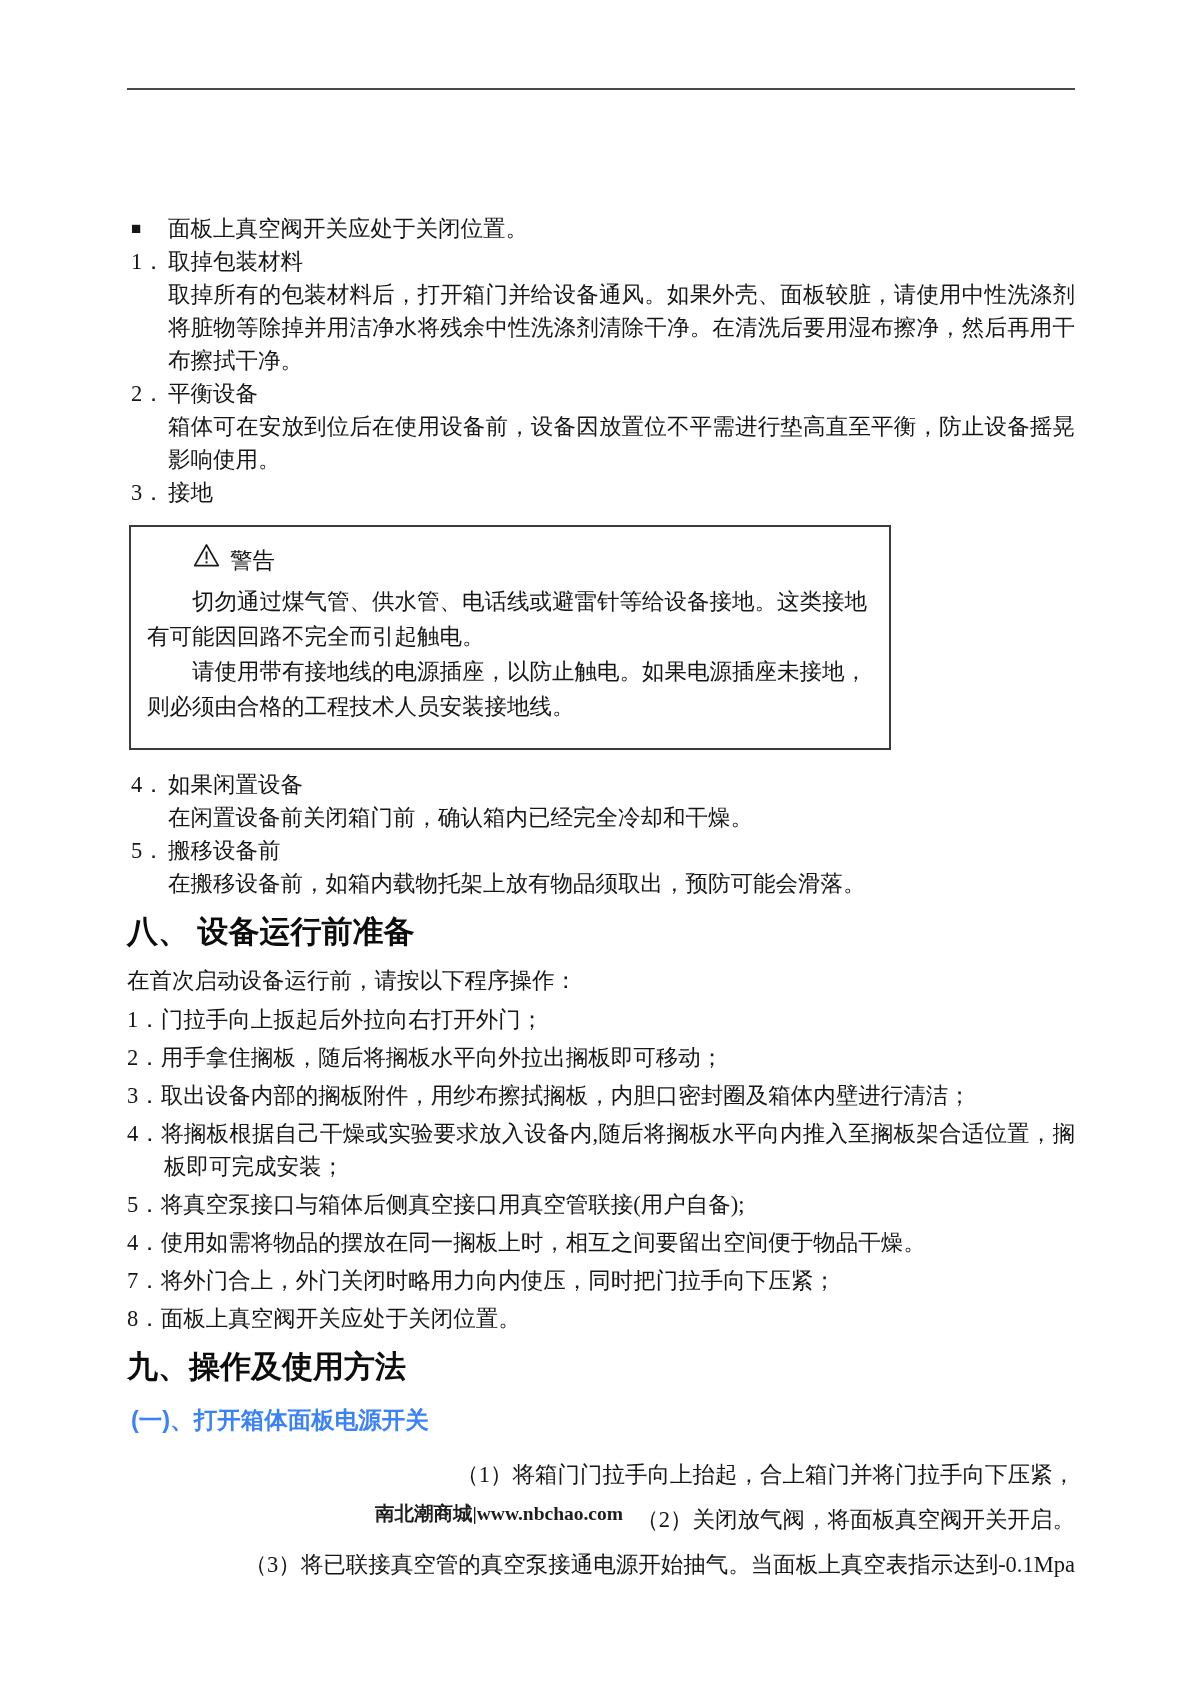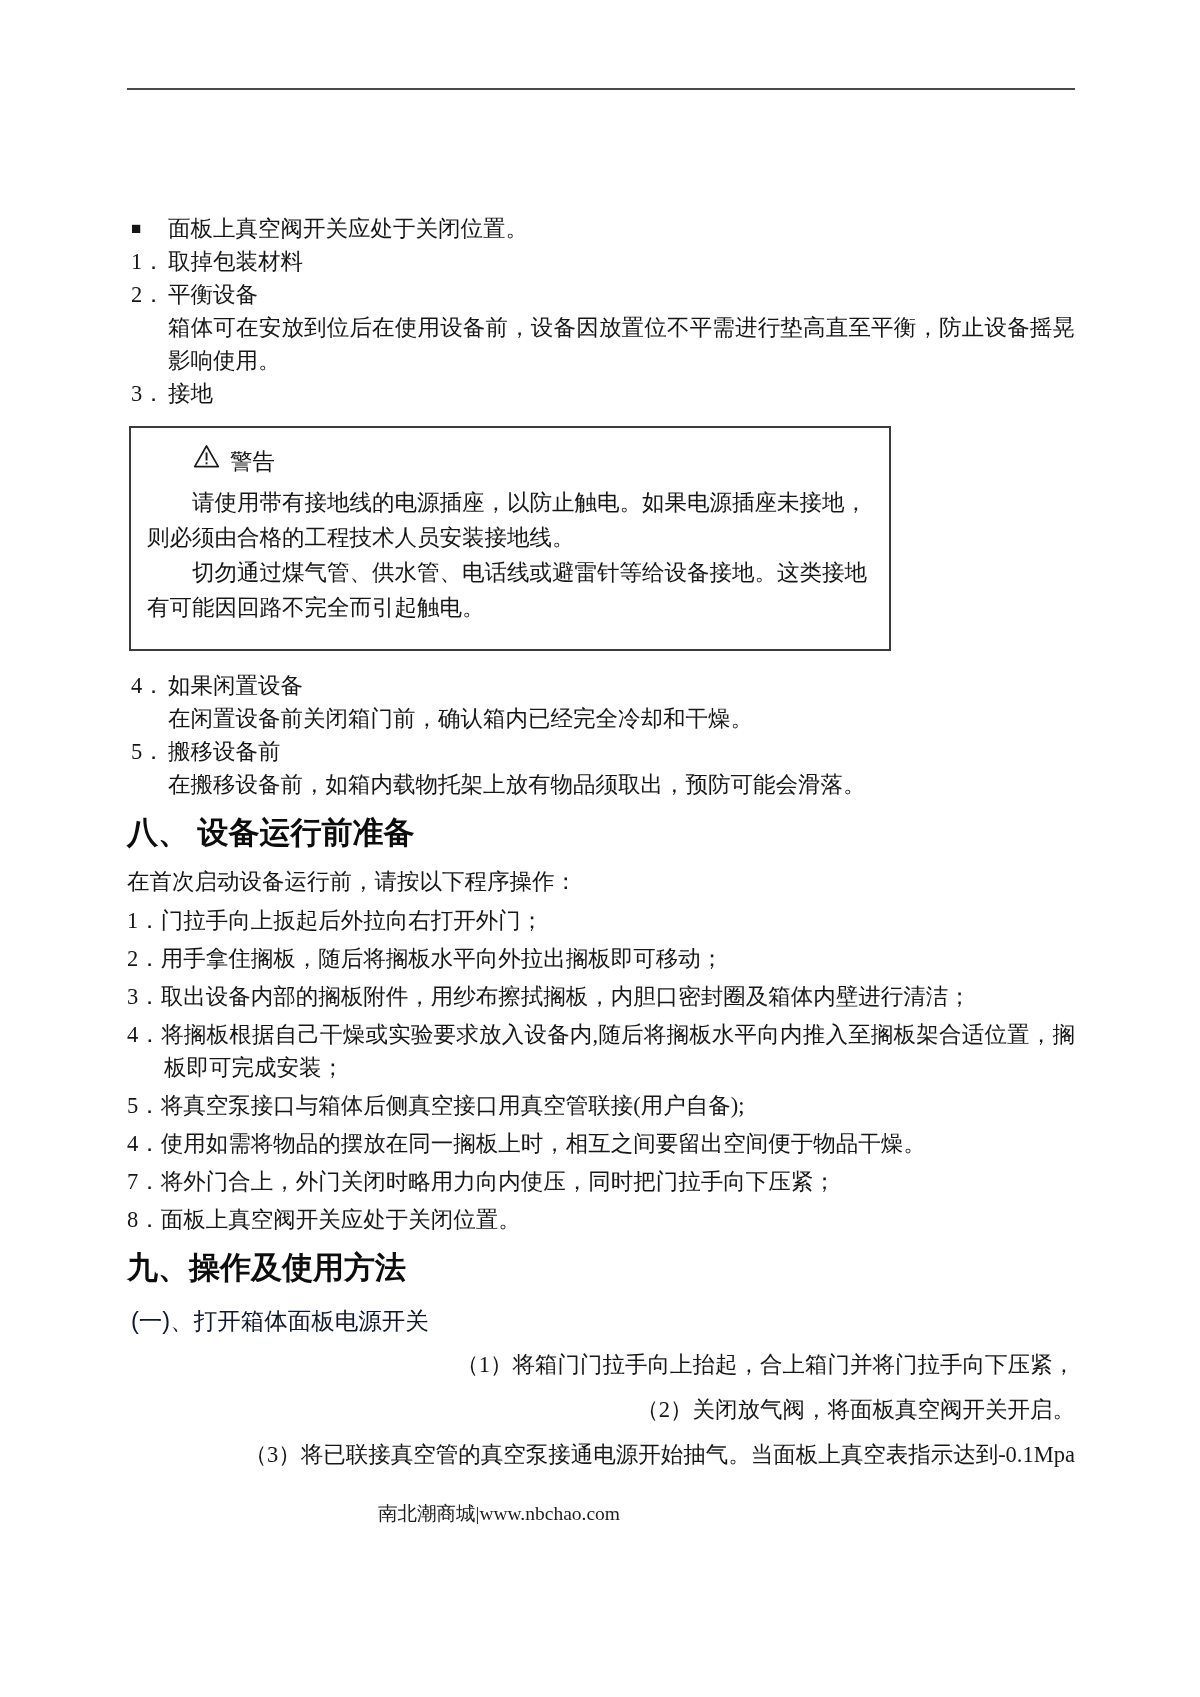--- a/index.html
+++ b/index.html
@@ -45,59 +45,60 @@
   .h-big{
     font-family:"Liberation Sans","DejaVu Sans",sans-serif;
     font-weight:bold;
     font-size:31px;line-height:44px;
     text-align:left;
     margin:10px 0 10px 0;
     color:#0d0d0d;
   }
   .h-sub{
     font-family:"Liberation Sans","DejaVu Sans",sans-serif;
-    font-weight:normal;
+    font-weight:bold;
     font-size:23.5px;line-height:34px;
     text-align:left;
-    margin:14px 0 8px 4px;
-    color:#0f172a;
+    margin:14px 0 19px 4px;
+    color:#3b82f6;
   }
   .intro{margin-bottom:6px;text-align:left;}
   .step{
     position:relative;
     padding-left:37px;text-indent:-37px;
     margin:0 0 5px 0;
   }
   .op-step{
     padding-left:40px;text-align:right;
     margin:0 0 8px 0;line-height:37px;
   }
   .footer{
     position:absolute;left:0;top:1500px;width:998px;
-    text-align:center;font-size:19.5px;color:#1c1c1c;
+    text-align:center;font-size:19.5px;color:#1c1c1c;font-weight:bold;
   }
   .warn-icon{display:inline-block;vertical-align:-3px;}
 </style>
 </head>
 <body>
 
 <div class="page">
 
   <div class="top-rule"></div>
 
   <div class="content">
 
     <div class="li">
       <span class="marker sq">■</span>
       <div class="li-title">面板上真空阀开关应处于关闭位置。</div>
     </div>
 
     <div class="li">
       <span class="marker">1．</span>
       <div class="li-title">取掉包装材料</div>
+      <div>取掉所有的包装材料后，打开箱门并给设备通风。如果外壳、面板较脏，请使用中性洗涤剂将脏物等除掉并用洁净水将残余中性洗涤剂清除干净。在清洗后要用湿布擦净，然后再用干布擦拭干净。</div>
     </div>
 
     <div class="li">
       <span class="marker">2．</span>
       <div class="li-title">平衡设备</div>
       <div>箱体可在安放到位后在使用设备前，设备因放置位不平需进行垫高直至平衡，防止设备摇晃影响使用。</div>
     </div>
 
     <div class="li">
       <span class="marker">3．</span>
@@ -108,22 +109,22 @@
       <div class="warn-head">
         <span class="warn-icon">
           <svg width="27" height="25" viewBox="0 0 27 25">
             <path d="M13.5 2 L25.3 22.6 L1.7 22.6 Z" fill="none" stroke="#1a1a1a" stroke-width="1.7" stroke-linejoin="round"></path>
             <rect x="12.6" y="8.5" width="1.9" height="8" fill="#1a1a1a"></rect>
             <rect x="12.6" y="18.3" width="1.9" height="2" fill="#1a1a1a"></rect>
           </svg>
         </span>
         <span>警告</span>
       </div>
+      <p class="warn-p">切勿通过煤气管、供水管、电话线或避雷针等给设备接地。这类接地有可能因回路不完全而引起触电。</p>
       <p class="warn-p">请使用带有接地线的电源插座，以防止触电。如果电源插座未接地，则必须由合格的工程技术人员安装接地线。</p>
-      <p class="warn-p">切勿通过煤气管、供水管、电话线或避雷针等给设备接地。这类接地有可能因回路不完全而引起触电。</p>
     </div>
 
     <div class="li">
       <span class="marker">4．</span>
       <div class="li-title">如果闲置设备</div>
       <div>在闲置设备前关闭箱门前，确认箱内已经完全冷却和干燥。</div>
     </div>
 
     <div class="li">
       <span class="marker">5．</span>

